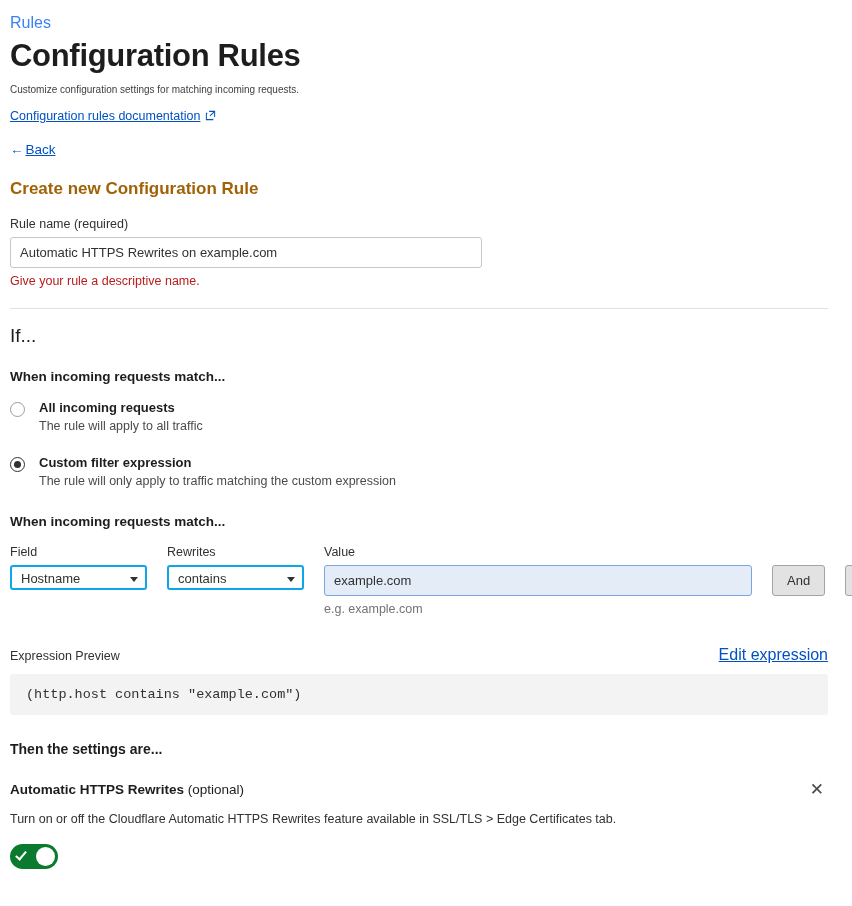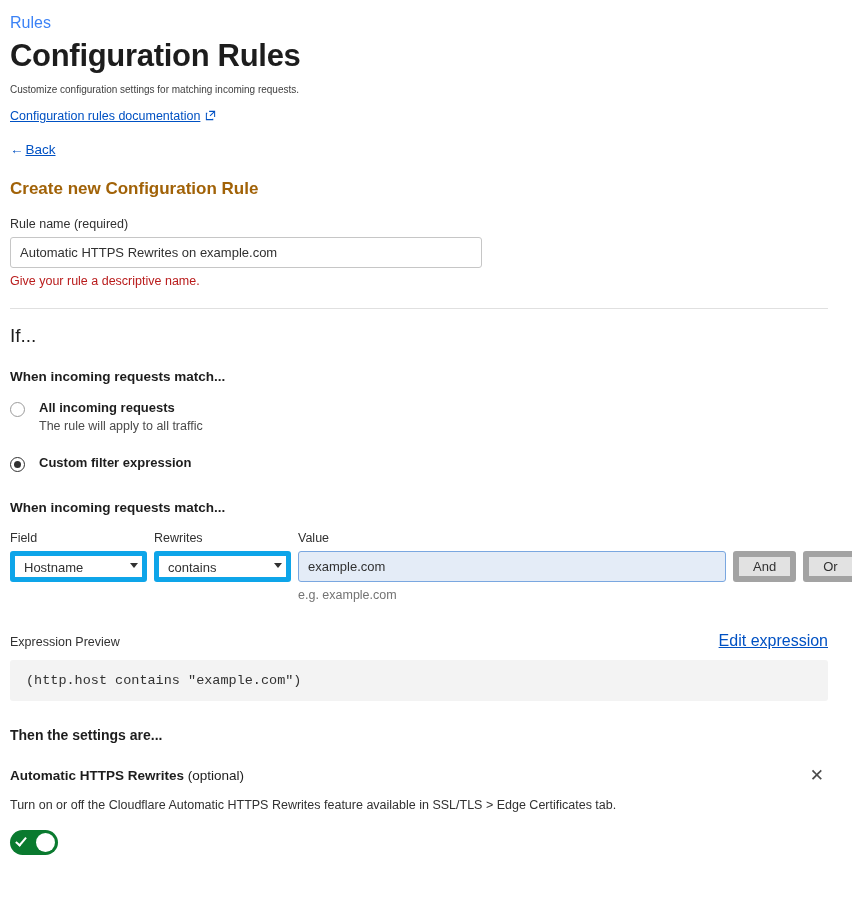--- a/index.html
+++ b/index.html
@@ -138,40 +138,40 @@
     color: #1d1d1d;
     margin-bottom: 4px;
   }
   .radio-desc {
     font-size: 12.5px;
     color: #4b4b4b;
   }
   .expr-row {
     display: flex;
     align-items: flex-start;
-    gap: 7px;
+    gap: 20px;
     margin-top: 0;
   }
   .col {
     display: flex;
     flex-direction: column;
   }
   .col-label {
     font-size: 12.5px;
     color: #313131;
     margin-bottom: 6px;
   }
   .select-wrap {
     position: relative;
   }
   select.sel {
     appearance: none;
     -webkit-appearance: none;
-    height: 31px;
-    border: 5px solid #0ea5e9;
+    height: 25px;
+    border: 2px solid #0ea5e9;
     border-radius: 3px;
     background: #fff;
     font-size: 13px;
     font-family: "Liberation Sans", sans-serif;
     color: #313131;
     padding: 4px 26px 4px 9px;
     outline: none;
     cursor: pointer;
   }
   select.field-sel { width: 137px; }
@@ -201,21 +201,21 @@
   .value-help {
     font-size: 12.5px;
     color: #737373;
     margin-top: 6px;
   }
   .btn-gray {
     height: 31px;
     min-width: 52px;
     padding: 0 14px;
     background: #e2e2e2;
-    border: 6px solid #a3a3a3;
+    border: 1px solid #a3a3a3;
     border-radius: 3px;
     font-size: 13px;
     font-family: "Liberation Sans", sans-serif;
     color: #313131;
     cursor: pointer;
   }
   .preview-head {
     display: flex;
     justify-content: space-between;
     align-items: baseline;
@@ -334,20 +334,21 @@
     <span>
       <div class="radio-label">All incoming requests</div>
       <div class="radio-desc">The rule will apply to all traffic</div>
     </span>
   </div>
 
   <div class="radio-row">
     <span class="radio checked"></span>
     <span>
       <div class="radio-label">Custom filter expression</div>
+      <div class="radio-desc">The rule will only apply to traffic matching the custom expression</div>
     </span>
   </div>
 
   <div class="sub-heading" style="margin-top:26px">When incoming requests match...</div>
 
   <div class="expr-row">
     <div class="col">
       <div class="col-label">Field</div>
       <div class="select-wrap">
         <select class="sel field-sel">

